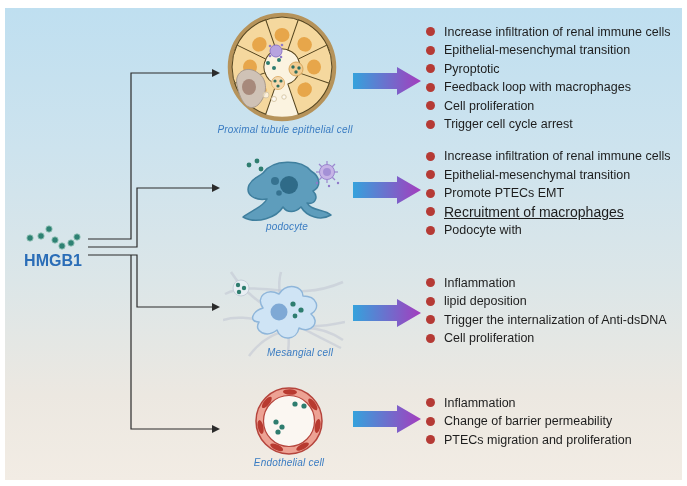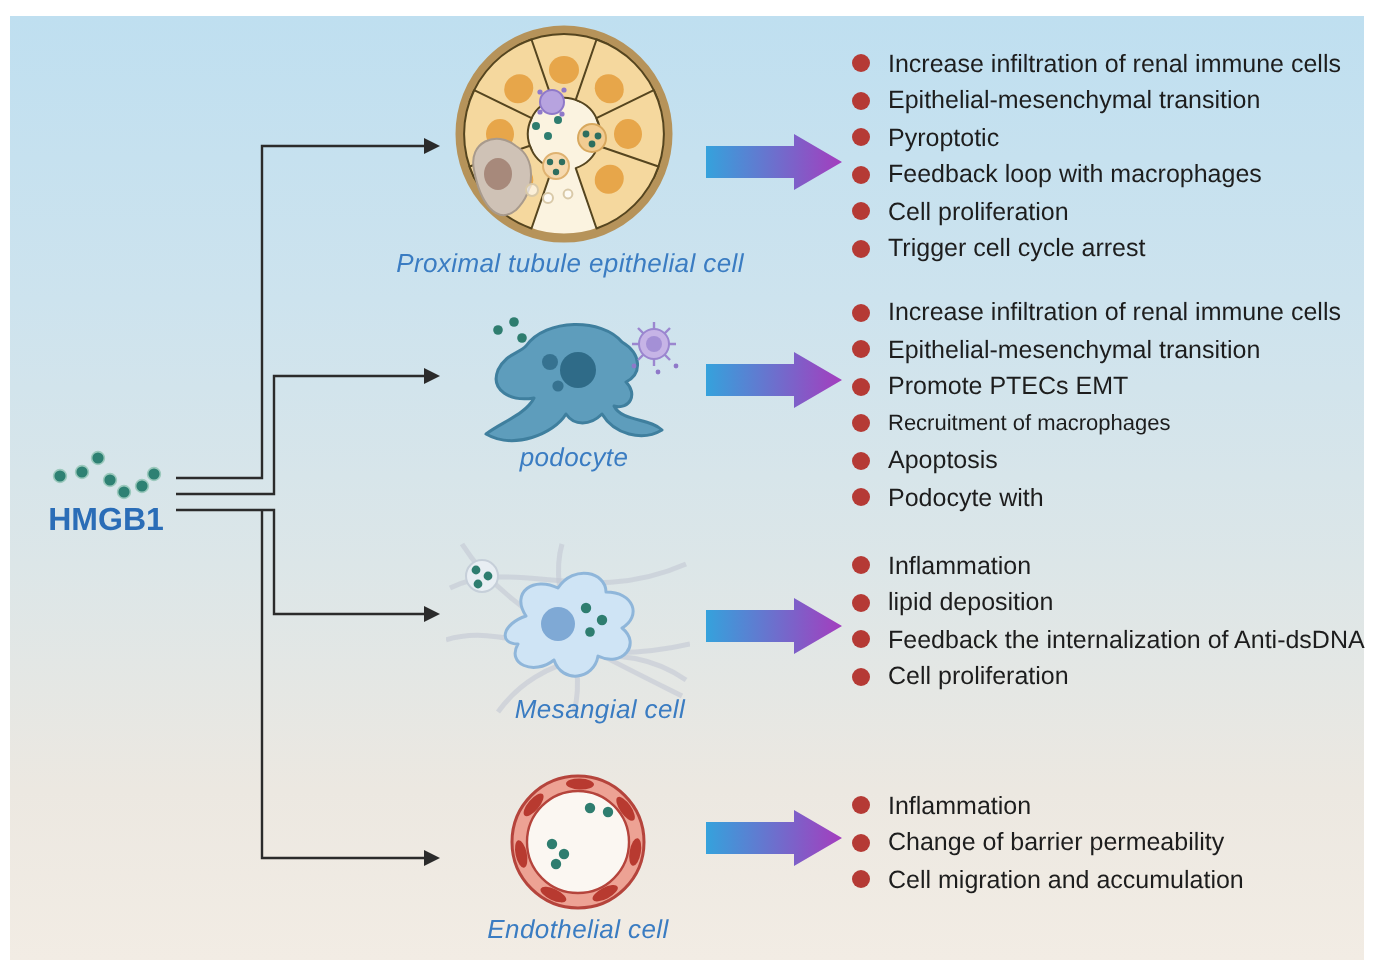--- a/index.html
+++ b/index.html
@@ -3,28 +3,28 @@
 <meta charset="utf-8">
 <style>
   html,body{margin:0;padding:0;background:#ffffff;width:687px;height:486px;overflow:hidden;
             font-family:"Liberation Sans", sans-serif;}
   .canvas{position:relative;width:687px;height:486px;}
   .panel{position:absolute;left:5px;top:8px;width:677px;height:472px;
          background:linear-gradient(180deg,#bfdff0 0%,#cde3ee 30%,#dce6e8 58%,#ece8e1 82%,#f2ece4 100%);}
   svg.abs{position:absolute;}
   .overlay{left:0;top:0;}
   .cell-label{position:absolute;text-align:center;font-style:italic;color:#3a7cc2;
-              font-size:13px;letter-spacing:.2px;}
+              font-size:10px;letter-spacing:.2px;}
   .hmgb1-label{position:absolute;left:15px;top:252px;width:76px;text-align:center;
                font-size:16px;font-weight:bold;color:#2a6db7;}
   .effects{position:absolute;left:426px;display:flex;flex-direction:column;}
   .effect-item{display:flex;align-items:center;height:18.5px;}
   .bullet{width:9px;height:9px;border-radius:50%;background:#b53a35;margin-right:9px;flex:0 0 auto;}
   .effect-text{font-size:12.5px;color:#1d1d1d;white-space:nowrap;}
-  .list-podocyte .effect-item:nth-child(4) .effect-text{font-size:11px;}
+  .list-podocyte .effect-item:nth-child(4) .effect-text{font-size:14px;text-decoration:underline;}
 </style>
 </head>
 <body>
 
 <div class="canvas">
   <div class="panel"></div>
 
   <svg class="abs overlay" width="687" height="486" viewBox="0 0 687 486">
     <defs>
       <linearGradient id="ag" x1="0" y1="0" x2="1" y2="0">
@@ -225,54 +225,50 @@
     <div class="effect-item">
         <span class="bullet"></span>
         <span class="effect-text">Promote PTECs EMT</span>
       </div>
     <div class="effect-item">
         <span class="bullet"></span>
         <span class="effect-text">Recruitment of macrophages</span>
       </div>
     <div class="effect-item">
         <span class="bullet"></span>
-        <span class="effect-text">Apoptosis</span>
-      </div>
-    <div class="effect-item">
-        <span class="bullet"></span>
         <span class="effect-text">Podocyte with</span>
       </div>
   </div>
 
   <div class="effects" style="top:273.5px">
     <div class="effect-item">
         <span class="bullet"></span>
         <span class="effect-text">Inflammation</span>
       </div>
     <div class="effect-item">
         <span class="bullet"></span>
         <span class="effect-text">lipid deposition</span>
       </div>
     <div class="effect-item">
         <span class="bullet"></span>
-        <span class="effect-text">Feedback the internalization of Anti-dsDNA</span>
+        <span class="effect-text">Trigger the internalization of Anti-dsDNA</span>
       </div>
     <div class="effect-item">
         <span class="bullet"></span>
         <span class="effect-text">Cell proliferation</span>
       </div>
   </div>
 
   <div class="effects" style="top:393.5px">
     <div class="effect-item">
         <span class="bullet"></span>
         <span class="effect-text">Inflammation</span>
       </div>
     <div class="effect-item">
         <span class="bullet"></span>
         <span class="effect-text">Change of barrier permeability</span>
       </div>
     <div class="effect-item">
         <span class="bullet"></span>
-        <span class="effect-text">Cell migration and accumulation</span>
+        <span class="effect-text">PTECs migration and proliferation</span>
       </div>
   </div>
 </div>
 
 </body></html>

